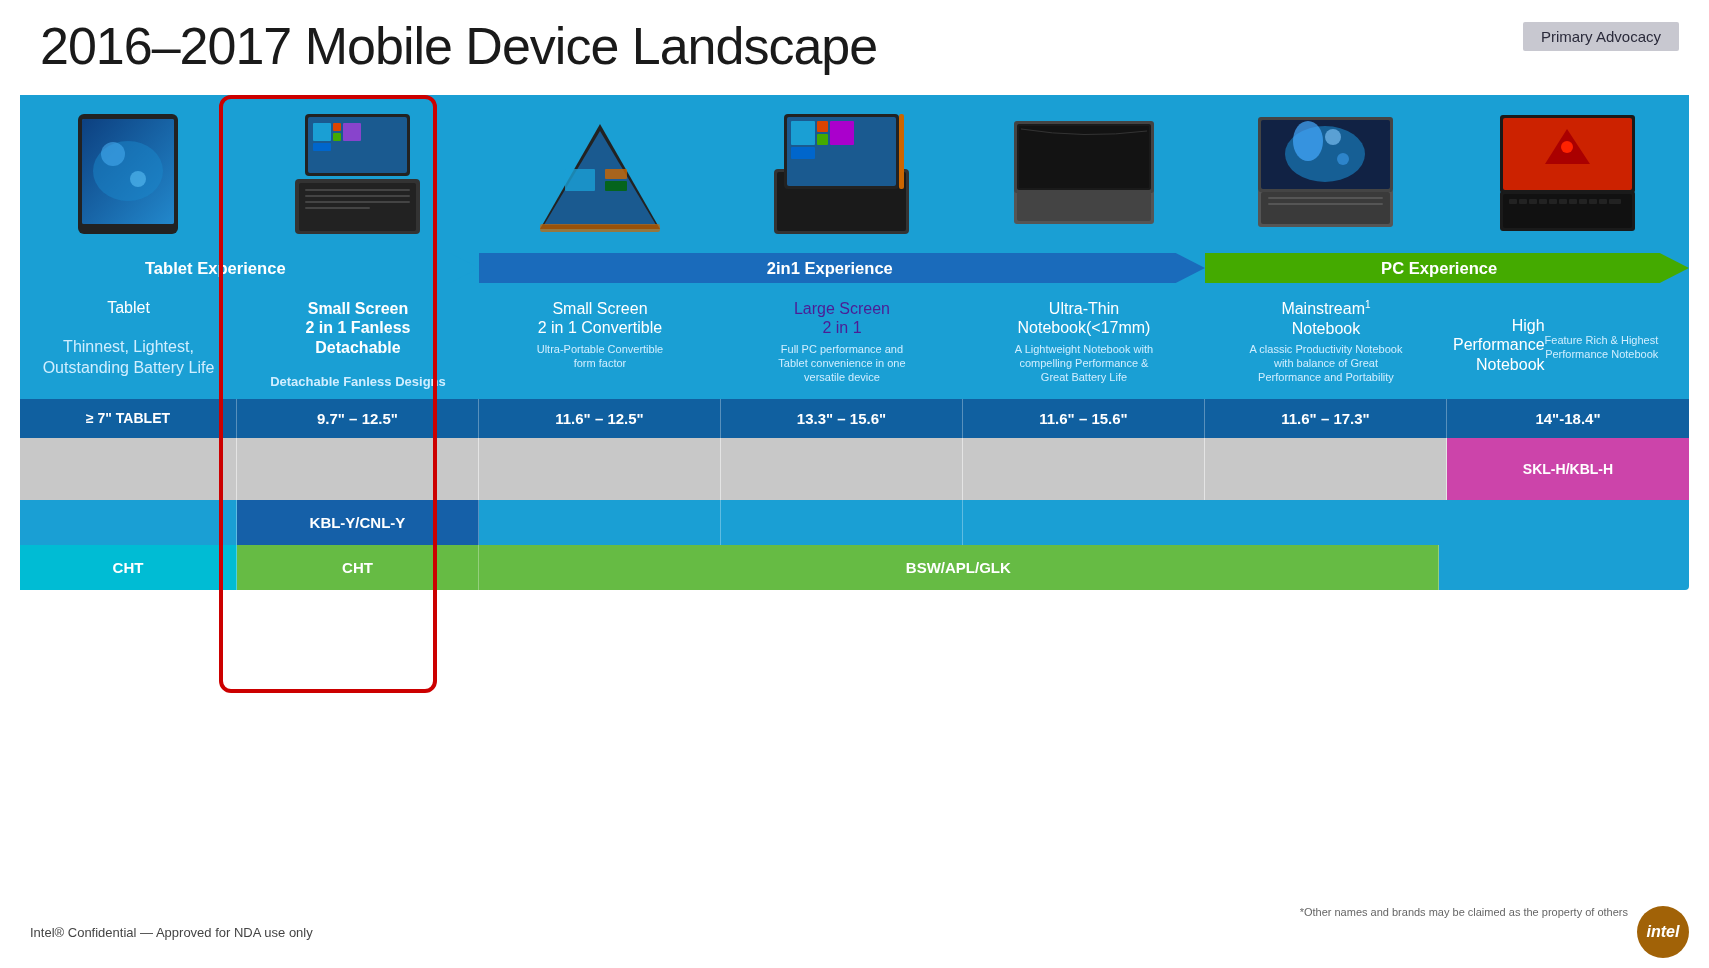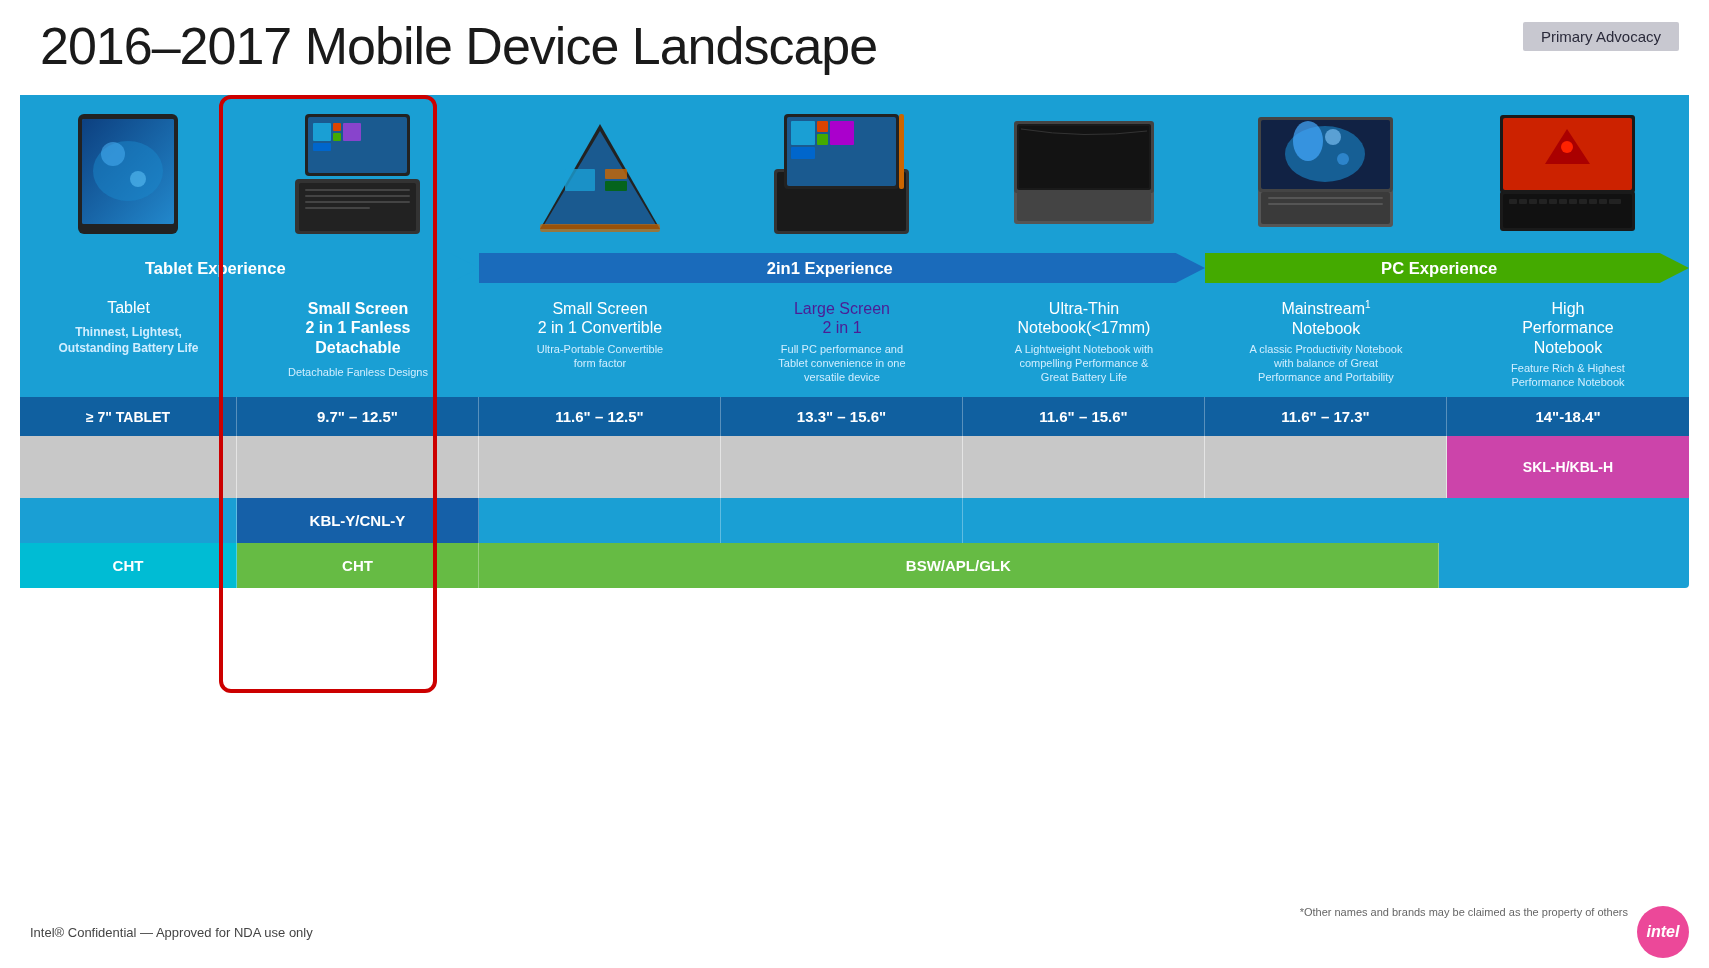--- a/index.html
+++ b/index.html
@@ -85,21 +85,21 @@
 
     .intel-logo {
       display: flex;
       align-items: center;
       gap: 8px;
     }
 
     .intel-logo-circle {
       width: 52px;
       height: 52px;
-      background: #ec4899;
+      background: #a16207;
       border-radius: 50%;
       display: flex;
       align-items: center;
       justify-content: center;
       color: white;
       font-size: 18px;
       font-weight: bold;
       font-style: italic;
     }
 
@@ -293,26 +293,26 @@
                 <text x="240" y="25" text-anchor="middle" fill="white" font-size="17" font-weight="bold" font-family="Arial">PC Experience</text>
               </svg>
             </div>
 
           </div>
 
           <div style="display:flex; width:100%; padding:8px 0;">
 
             <div style="width:13%; display:flex; flex-direction:column; align-items:center; justify-content:flex-start; text-align:center; padding:0 8px;">
               <span style="font-size:16px; color:white; font-weight:normal;">Tablet</span>
-              <span style="font-size:12px; color:#d0eeff; margin-top:8px; line-height:1.3;font-weight:bold;">Thinnest, Lightest,<br>Outstanding Battery Life</span>
+              <span style="font-size:16px; color:#d0eeff; margin-top:20px; line-height:1.3;">Thinnest, Lightest,<br>Outstanding Battery Life</span>
             </div>
 
             <div style="width:14.5%; display:flex; flex-direction:column; align-items:center; justify-content:flex-start; text-align:center; padding:0 6px;">
               <span style="font-size:16px; color:white; font-weight:bold; line-height:1.2;">Small Screen<br>2 in 1 Fanless<br>Detachable</span>
-              <span style="font-size:11px; color:#d0eeff; margin-top:8px; line-height:1.3;">Detachable Fanless Designs</span>
+              <span style="font-size:13px; color:#d0eeff; margin-top:17px; line-height:1.3;font-weight:bold;">Detachable Fanless Designs</span>
             </div>
 
             <div style="width:14.5%; display:flex; flex-direction:column; align-items:center; justify-content:flex-start; text-align:center; padding:0 6px;">
               <span style="font-size:16px; color:white; font-weight:normal; line-height:1.2;">Small Screen<br>2 in 1 Convertible</span>
               <span style="font-size:11px; color:#d0eeff; margin-top:4px; line-height:1.3;">Ultra-Portable Convertible<br>form factor</span>
             </div>
 
             <div style="width:14.5%; display:flex; flex-direction:column; align-items:center; justify-content:flex-start; text-align:center; padding:0 6px;">
               <span style="font-size:16px; color:#4c1d95; font-weight:normal; line-height:1.2;">Large Screen<br>2 in 1</span>
               <span style="font-size:11px; color:#d0eeff; margin-top:4px; line-height:1.3;">Full PC performance and<br>Tablet convenience in one<br>versatile device</span>
@@ -321,21 +321,21 @@
             <div style="width:14.5%; display:flex; flex-direction:column; align-items:center; justify-content:flex-start; text-align:center; padding:0 6px;">
               <span style="font-size:16px; color:white; font-weight:normal; line-height:1.2;">Ultra-Thin<br>Notebook(&lt;17mm)</span>
               <span style="font-size:11px; color:#d0eeff; margin-top:4px; line-height:1.3;">A Lightweight Notebook with<br>compelling Performance &amp;<br>Great Battery Life</span>
             </div>
 
             <div style="width:14.5%; display:flex; flex-direction:column; align-items:center; justify-content:flex-start; text-align:center; padding:0 6px;">
               <span style="font-size:16px; color:white; font-weight:normal; line-height:1.2;">Mainstream<sup style="font-size:10px;">1</sup><br>Notebook</span>
               <span style="font-size:11px; color:#d0eeff; margin-top:4px; line-height:1.3;">A classic Productivity Notebook<br>with balance of Great<br>Performance and Portability</span>
             </div>
 
-            <div style="width:14.5%; display:flex; flex-direction:column; align-items:center; justify-content:flex-start; text-align:center; padding:0 6px;">
+            <div style="width:14.5%; display:flex; align-items:center; justify-content:flex-start; text-align:right; padding:0 6px;">
               <span style="font-size:16px; color:white; font-weight:normal; line-height:1.2;">High<br>Performance<br>Notebook</span>
               <span style="font-size:11px; color:#d0eeff; margin-top:4px; line-height:1.3;">Feature Rich &amp; Highest<br>Performance Notebook</span>
             </div>
 
           </div>
         </div>
 
         <div style="display:flex; width:100%; background:#1060a0;">
 
           <div style="width:13%; display:flex; align-items:center; justify-content:center; padding:11px 4px; font-size:14px; font-weight:bold; color:white; border-right:1px solid rgba(255,255,255,0.3); text-align:center;">

